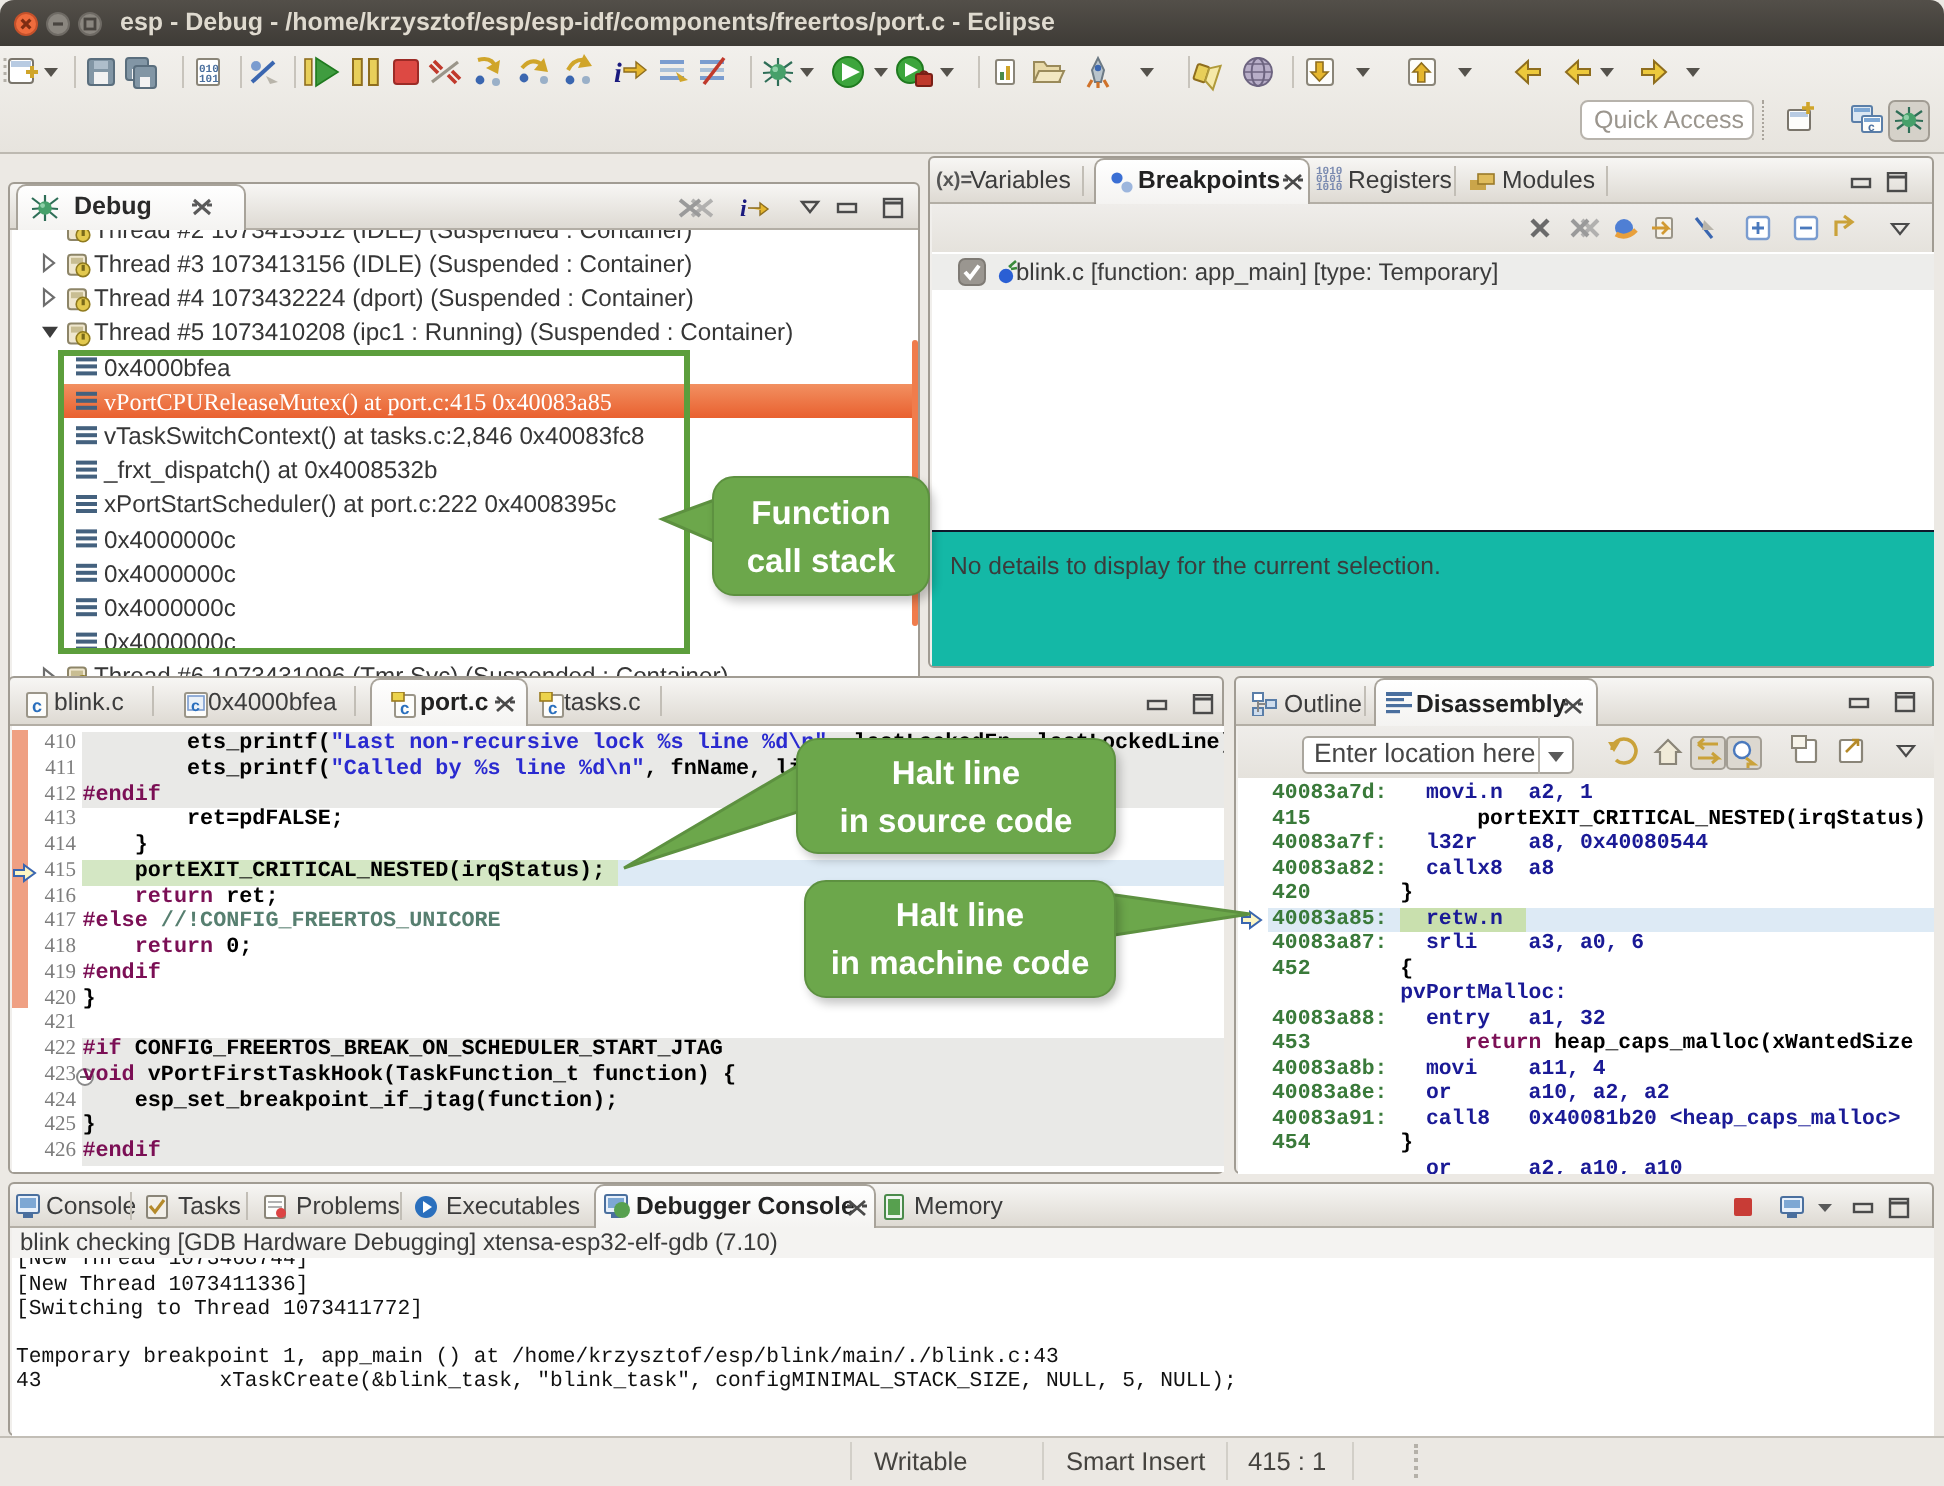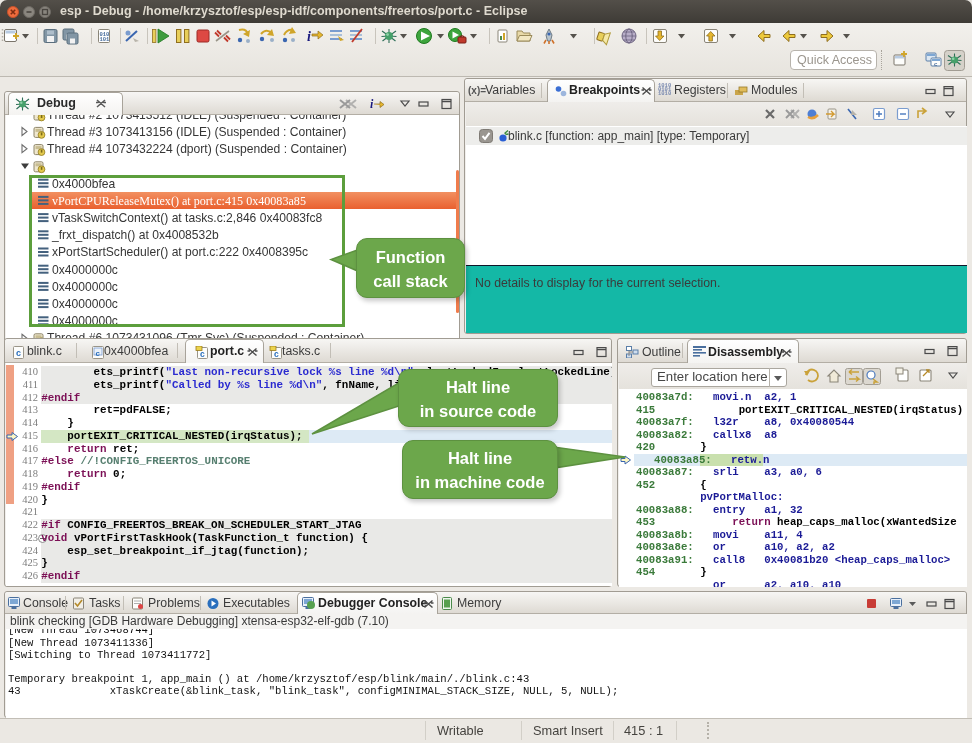--- a/index.html
+++ b/index.html
@@ -276,20 +276,23 @@
   </svg>
   <div class="content" style="left:1px;top:23px;width:453px;height:231px;" id="dtree">
     <div class="trow" style="top:-9px;">
         <span class="txt" style="left:41px;">Thread #2 1073413512 (IDLE) (Suspended : Container)</span>
       </div>
     <div class="trow" style="top:8.4px;">
         <span class="txt" style="left:41px;">Thread #3 1073413156 (IDLE) (Suspended : Container)</span>
       </div>
     <div class="trow" style="top:25.6px;">
         <span class="txt" style="left:41px;">Thread #4 1073432224 (dport) (Suspended : Container)</span>
+      </div>
+    <div class="trow" style="top:42.8px;">
+        <span class="txt" style="left:41px;">Thread #5 1073410208 (ipc1 : Running) (Suspended : Container)</span>
       </div>
     <div class="trow" style="top:60px;">
         <span class="txt" style="left:46px;">0x4000bfea</span>
       </div>
     <div class="trow orow" style="top:77.2px;left:26px;right:2px;">
         <span class="txt" style="left:20px;">vPortCPUReleaseMutex() at port.c:415 0x40083a85</span>
       </div>
     <div class="trow" style="top:94.4px;">
         <span class="txt" style="left:46px;">vTaskSwitchContext() at tasks.c:2,846 0x40083fc8</span>
       </div>
@@ -572,21 +575,21 @@
     <div class="ab" style="left:15px;top:64.75px;width:333px;height:12.5px;background:#ddeaf5;"></div>
     <div class="ab" style="left:81px;top:64.75px;width:63px;height:12.5px;background:#c9e0ae;"></div>
     <svg class="ab" style="left:1px;top:66px" width="12" height="10">
         <path d="M1 3.5 L5 3.5 L5 1 L10.5 5 L5 9 L5 6.5 L1 6.5 Z" fill="#fdf6c3" stroke="#3a66b0" stroke-width="1"></path>
       </svg>
     <div class="dl" style="left:17px;top:2.25px;"><span class="adr">40083a7d:</span>   <span class="ins">movi.n  a2, 1</span></div>
     <div class="dl" style="left:17px;top:14.75px;"><span class="adr">415</span>             portEXIT_CRITICAL_NESTED(irqStatus)</div>
     <div class="dl" style="left:17px;top:27.25px;"><span class="adr">40083a7f:</span>   <span class="ins">l32r    a8, 0x40080544</span></div>
     <div class="dl" style="left:17px;top:39.75px;"><span class="adr">40083a82:</span>   <span class="ins">callx8  a8</span></div>
     <div class="dl" style="left:17px;top:52.25px;"><span class="adr">420</span>       }</div>
-    <div class="dl" style="left:35px;top:64.75px;"><span class="adr">40083a85:</span>   <span class="ins">retw.n</span></div>
+    <div class="dl" style="left:17px;top:64.75px;"><span class="adr">40083a85:</span>   <span class="ins">retw.n</span></div>
     <div class="dl" style="left:17px;top:77.25px;"><span class="adr">40083a87:</span>   <span class="ins">srli    a3, a0, 6</span></div>
     <div class="dl" style="left:17px;top:89.75px;"><span class="adr">452</span>       {</div>
     <div class="dl" style="left:17px;top:102.25px;">          <span class="lbl">pvPortMalloc:</span></div>
     <div class="dl" style="left:17px;top:114.75px;"><span class="adr">40083a88:</span>   <span class="ins">entry   a1, 32</span></div>
     <div class="dl" style="left:17px;top:127.25px;"><span class="adr">453</span>            <span class="kw">return</span> heap_caps_malloc(xWantedSize</div>
     <div class="dl" style="left:17px;top:139.75px;"><span class="adr">40083a8b:</span>   <span class="ins">movi    a11, 4</span></div>
     <div class="dl" style="left:17px;top:152.25px;"><span class="adr">40083a8e:</span>   <span class="ins">or      a10, a2, a2</span></div>
     <div class="dl" style="left:17px;top:164.75px;"><span class="adr">40083a91:</span>   <span class="ins">call8   0x40081b20 &lt;heap_caps_malloc&gt;</span></div>
     <div class="dl" style="left:17px;top:177.25px;"><span class="adr">454</span>       }</div>
     <div class="dl" style="left:17px;top:189.75px;">            <span class="ins">or      a2, a10, a10</span></div>

